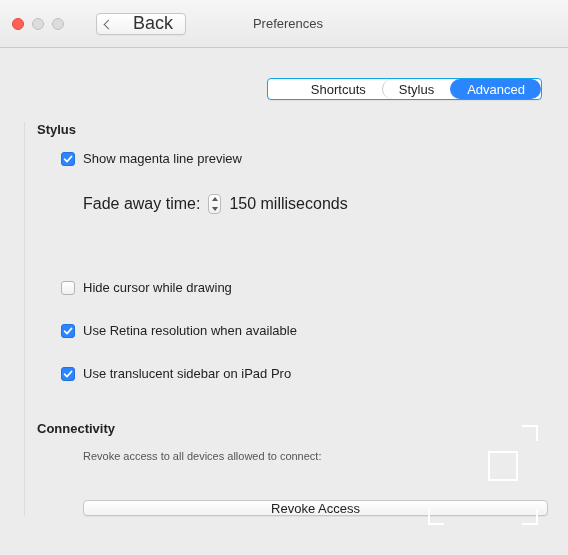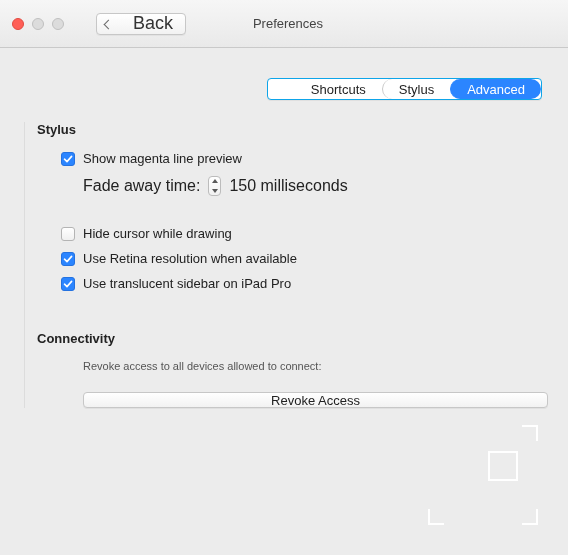--- a/index.html
+++ b/index.html
@@ -108,21 +108,21 @@
   }
 
   
   .group { margin-bottom: 40px; }
   .group-title {
     font-weight: 600;
     font-size: 13px;
     margin: 0 0 14px 0;
     color: #222;
   }
-  .rows { padding-left: 24px; display: flex; flex-direction: column; gap: 10px; justify-content: center; }
+  .rows { padding-left: 24px; display: flex; flex-direction: column; gap: 28px; justify-content: center; }
 
   .row { display: flex; align-items: center; gap: 8px; font-size: 13px; }
   .sub-row { padding-left: 22px; display: flex; align-items: center; gap: 8px; font-size: 16px; }
 
   
   .chk {
     width: 14px;
     height: 14px;
     border-radius: 3px;
     border: 1px solid #b4b4b4;

